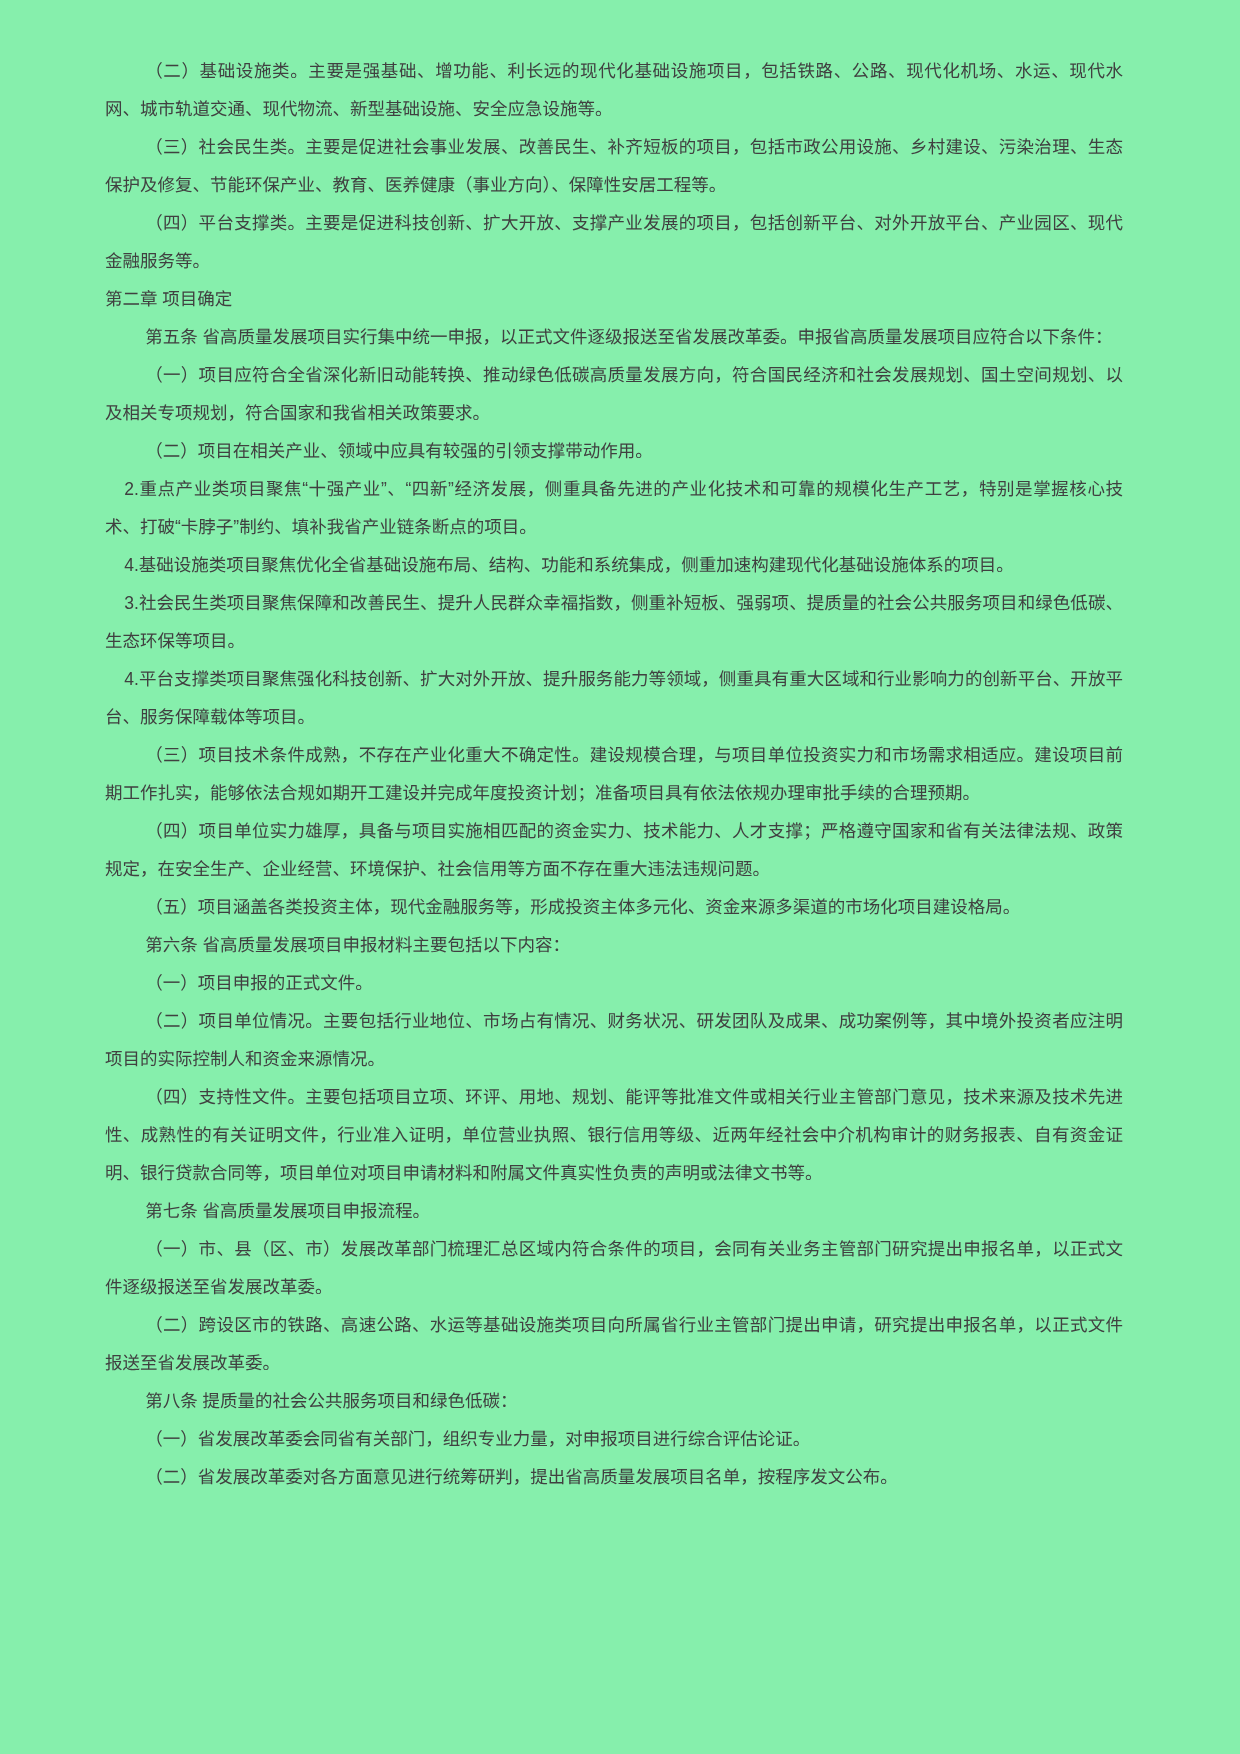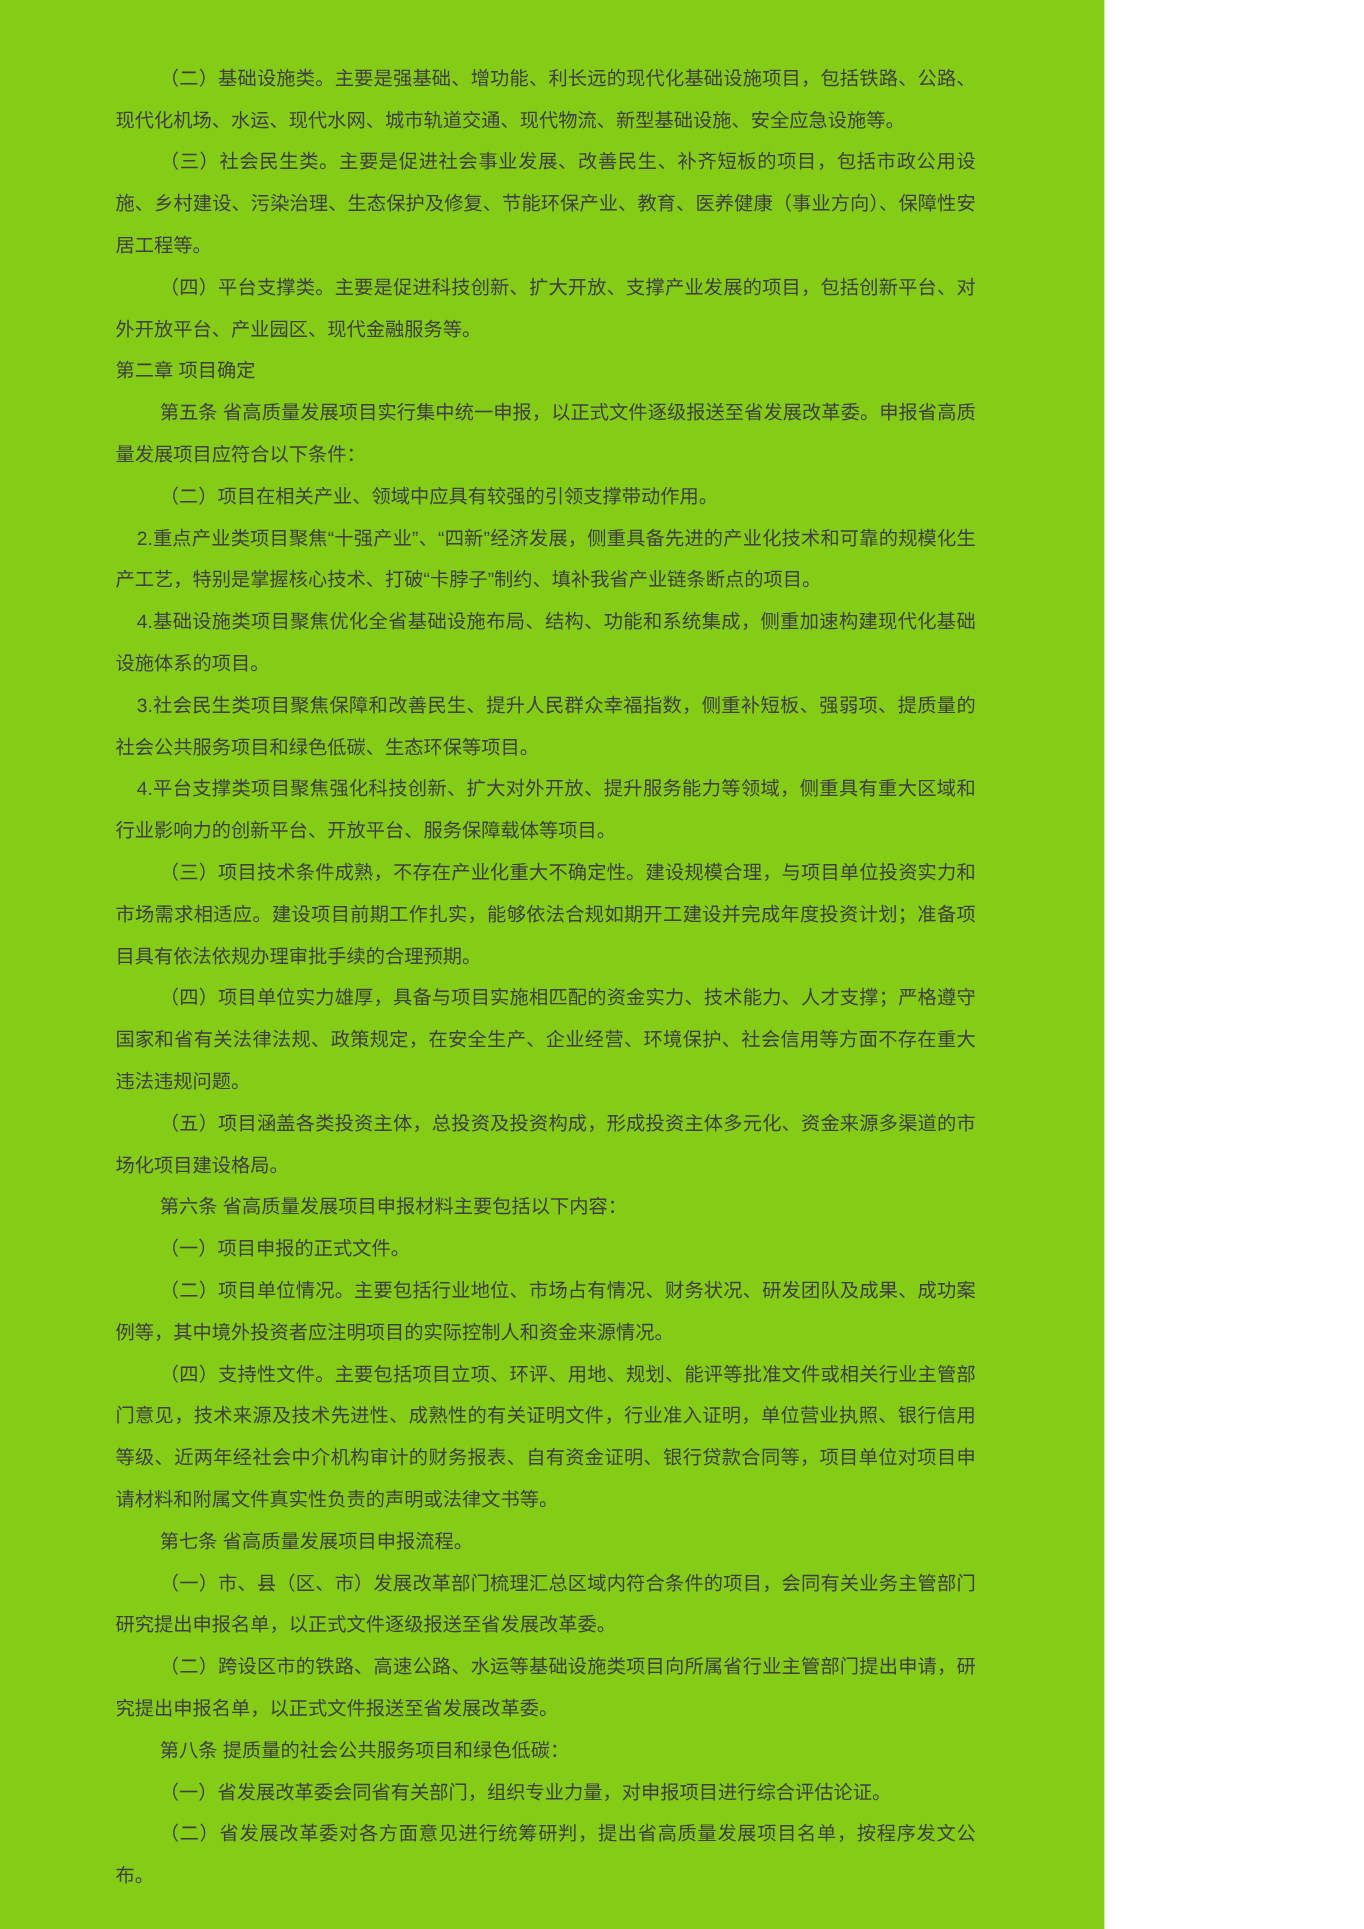--- a/index.html
+++ b/index.html
@@ -2,23 +2,23 @@
 <html lang="zh-CN"><head>
 <meta charset="utf-8">
 <style>
   html, body {
     margin: 0;
     padding: 0;
     background: #ffffff;
   }
   .page {
     position: relative;
-    width: 1004px;
+    width: 1240px;
     height: 1754px;
-    background: #84cc16;
+    background: #86efac;
     overflow: hidden;
     box-sizing: border-box;
   }
   .doc-body {
     box-sizing: border-box;
     padding: 52px 117px 40px 105px;
     font-family: "Liberation Sans", "DejaVu Sans", sans-serif;
     font-size: 17.5px;
     line-height: 38px;
     color: #404040;
@@ -42,28 +42,29 @@
 </head>
 <body>
 
 <div class="page">
   <div class="doc-body" style="color: rgb(64, 64, 64);">
       <p class="body">（二）基础设施类。主要是强基础、增功能、利长远的现代化基础设施项目，包括铁路、公路、现代化机场、水运、现代水网、城市轨道交通、现代物流、新型基础设施、安全应急设施等。</p>
       <p class="body">（三）社会民生类。主要是促进社会事业发展、改善民生、补齐短板的项目，包括市政公用设施、乡村建设、污染治理、生态保护及修复、节能环保产业、教育、医养健康（事业方向）、保障性安居工程等。</p>
       <p class="body">（四）平台支撑类。主要是促进科技创新、扩大开放、支撑产业发展的项目，包括创新平台、对外开放平台、产业园区、现代金融服务等。</p>
       <p class="heading">第二章 项目确定</p>
       <p class="body">第五条 省高质量发展项目实行集中统一申报，以正式文件逐级报送至省发展改革委。申报省高质量发展项目应符合以下条件：</p>
+      <p class="body">（一）项目应符合全省深化新旧动能转换、推动绿色低碳高质量发展方向，符合国民经济和社会发展规划、国土空间规划、以及相关专项规划，符合国家和我省相关政策要求。</p>
       <p class="body">（二）项目在相关产业、领域中应具有较强的引领支撑带动作用。</p>
       <p class="sub">2.重点产业类项目聚焦“十强产业”、“四新”经济发展，侧重具备先进的产业化技术和可靠的规模化生产工艺，特别是掌握核心技术、打破“卡脖子”制约、填补我省产业链条断点的项目。</p>
       <p class="sub">4.基础设施类项目聚焦优化全省基础设施布局、结构、功能和系统集成，侧重加速构建现代化基础设施体系的项目。</p>
       <p class="sub">3.社会民生类项目聚焦保障和改善民生、提升人民群众幸福指数，侧重补短板、强弱项、提质量的社会公共服务项目和绿色低碳、生态环保等项目。</p>
       <p class="sub">4.平台支撑类项目聚焦强化科技创新、扩大对外开放、提升服务能力等领域，侧重具有重大区域和行业影响力的创新平台、开放平台、服务保障载体等项目。</p>
       <p class="body">（三）项目技术条件成熟，不存在产业化重大不确定性。建设规模合理，与项目单位投资实力和市场需求相适应。建设项目前期工作扎实，能够依法合规如期开工建设并完成年度投资计划；准备项目具有依法依规办理审批手续的合理预期。</p>
       <p class="body">（四）项目单位实力雄厚，具备与项目实施相匹配的资金实力、技术能力、人才支撑；严格遵守国家和省有关法律法规、政策规定，在安全生产、企业经营、环境保护、社会信用等方面不存在重大违法违规问题。</p>
-      <p class="body">（五）项目涵盖各类投资主体，总投资及投资构成，形成投资主体多元化、资金来源多渠道的市场化项目建设格局。</p>
+      <p class="body">（五）项目涵盖各类投资主体，现代金融服务等，形成投资主体多元化、资金来源多渠道的市场化项目建设格局。</p>
       <p class="body">第六条 省高质量发展项目申报材料主要包括以下内容：</p>
       <p class="body">（一）项目申报的正式文件。</p>
       <p class="body">（二）项目单位情况。主要包括行业地位、市场占有情况、财务状况、研发团队及成果、成功案例等，其中境外投资者应注明项目的实际控制人和资金来源情况。</p>
       <p class="body">（四）支持性文件。主要包括项目立项、环评、用地、规划、能评等批准文件或相关行业主管部门意见，技术来源及技术先进性、成熟性的有关证明文件，行业准入证明，单位营业执照、银行信用等级、近两年经社会中介机构审计的财务报表、自有资金证明、银行贷款合同等，项目单位对项目申请材料和附属文件真实性负责的声明或法律文书等。</p>
       <p class="body">第七条 省高质量发展项目申报流程。</p>
       <p class="body">（一）市、县（区、市）发展改革部门梳理汇总区域内符合条件的项目，会同有关业务主管部门研究提出申报名单，以正式文件逐级报送至省发展改革委。</p>
       <p class="body">（二）跨设区市的铁路、高速公路、水运等基础设施类项目向所属省行业主管部门提出申请，研究提出申报名单，以正式文件报送至省发展改革委。</p>
       <p class="body">第八条 提质量的社会公共服务项目和绿色低碳：</p>
       <p class="body">（一）省发展改革委会同省有关部门，组织专业力量，对申报项目进行综合评估论证。</p>
       <p class="body">（二）省发展改革委对各方面意见进行统筹研判，提出省高质量发展项目名单，按程序发文公布。</p>

